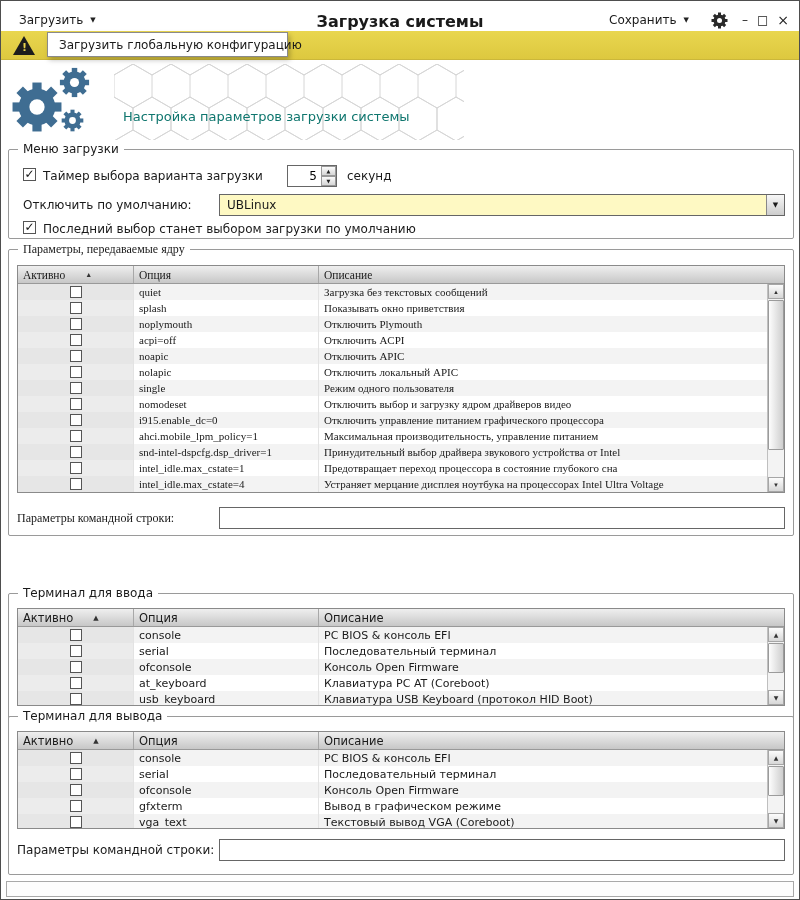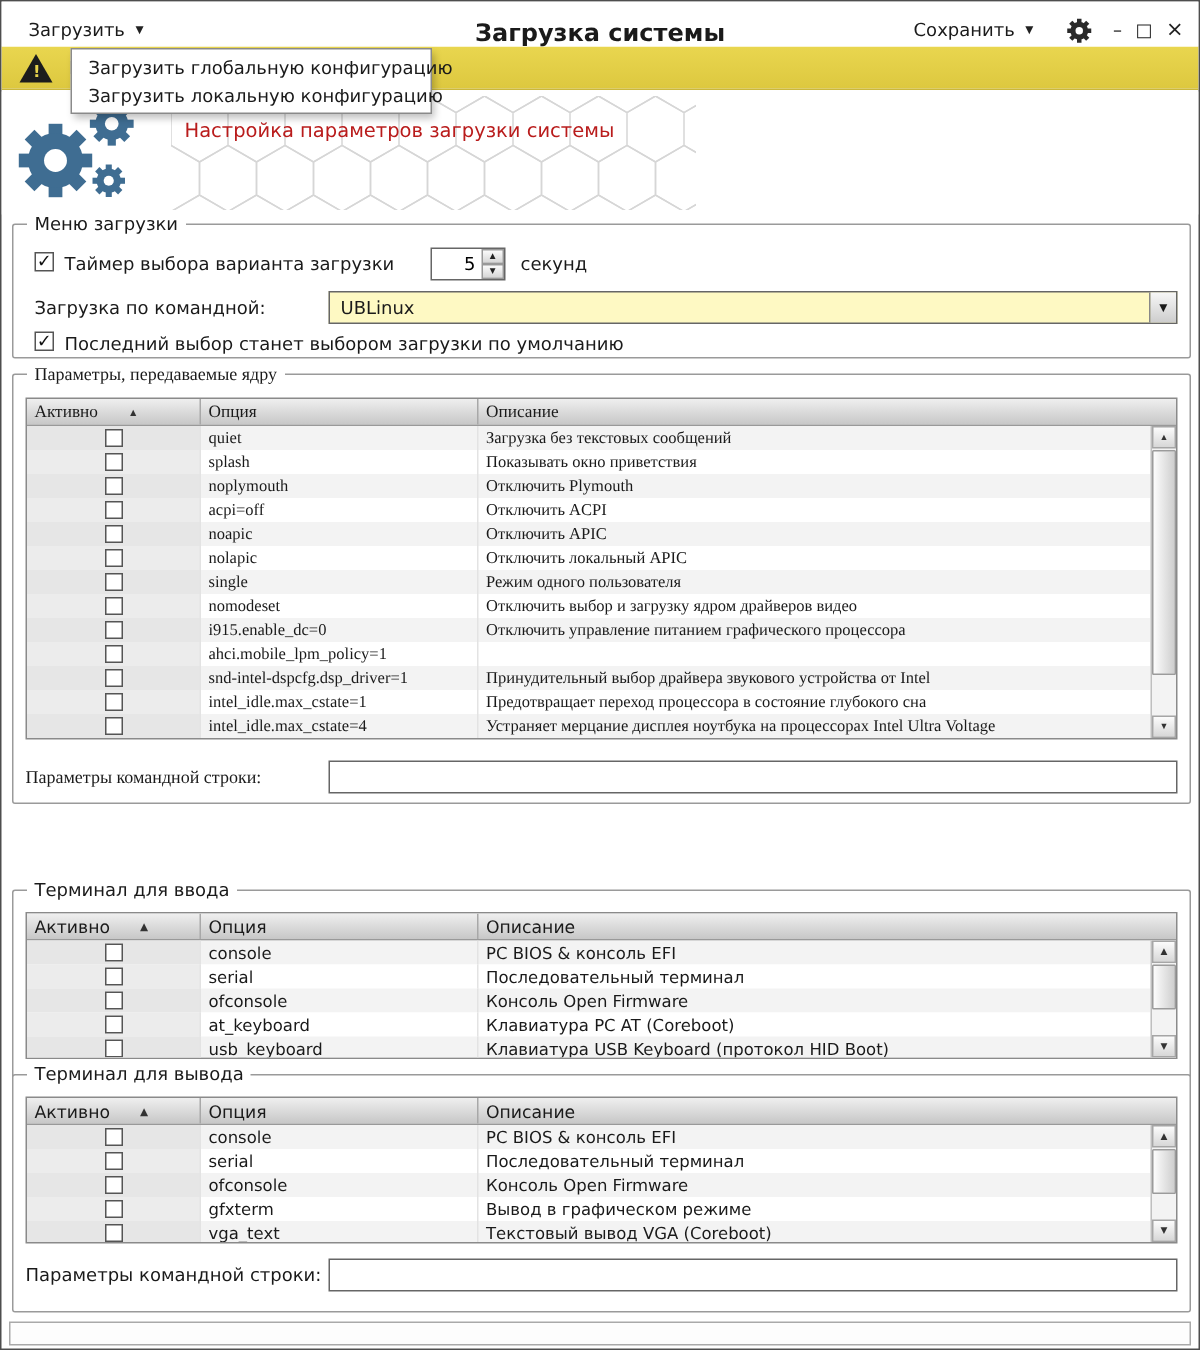--- a/index.html
+++ b/index.html
@@ -30,21 +30,21 @@
   .menu { position:absolute; left:46px; top:31px; width:241px; background:#fff;
           border:1px solid #8a8a8a; box-shadow:2px 3px 5px rgba(0,0,0,.25); z-index:20; padding:2px 0; }
   .menu-item { height:19px; display:flex; align-items:center; padding:0 11px; white-space:nowrap; font-size:12px; }
 
   
   .headerArea { position:absolute; top:60px; left:0; width:100%; height:82px; background:#fff; }
   .hex-bg { position:absolute; left:113px; top:3px; }
   .gear-big { position:absolute; left:10px; top:20px; width:52px; height:52px; color:#3f6d92; }
   .gear-med { position:absolute; left:58px; top:6px; width:31px; height:31px; color:#3f6d92; }
   .gear-sm  { position:absolute; left:60px; top:48px; width:23px; height:23px; color:#3f6d92; }
-  .header-title { position:absolute; left:122px; top:19px; font-size:13px; color:#b91c1c; }
+  .header-title { position:absolute; left:122px; top:48px; font-size:13px; color:#0f766e; }
 
   
   .group { position:absolute; left:7px; width:786px; border:1px solid #9a9a9a; border-radius:2px; background:#fff; }
   .legend { position:absolute; top:-8px; left:9px; background:#fff; padding:0 5px; font-size:12px; }
   .g-menu   { top:148px; height:90px; }
   .g-kernel { top:248px; height:287px;font-family:Liberation Serif, serif; }
   .g-input  { top:572px; height:172px;margin-top:20px; }
   .g-output { top:715px; height:159px; }
 
   
@@ -178,21 +178,21 @@
     <span class="lbl abs" style="left:34px;top:19px">Таймер выбора варианта загрузки</span>
     <div class="spin">
       <input value="5" style="">
       <div class="spin-btns">
         <div class="spin-btn">▲</div>
         <div class="spin-btn">▼</div>
       </div>
     </div>
     <span class="lbl abs" style="left:338px;top:19px">секунд</span>
 
-    <span class="lbl abs" style="left:14px;top:48px">Загрузка по командной:</span>
+    <span class="lbl abs" style="left:14px;top:48px">Отключить по умолчанию:</span>
     <div class="combo">
       <span class="combo-text">UBLinux</span>
       <span class="combo-btn">▼</span>
     </div>
 
     <span class="checkbox abs checked" style="left:14px;top:71px">
         <span class="tick">✓</span>
       </span>
     <span class="lbl abs" style="left:34px;top:72px">Последний выбор станет выбором загрузки по умолчанию</span>
   </div>
@@ -270,20 +270,21 @@
               <span class="checkbox"></span>
             </div>
             <div class="td c2">i915.enable_dc=0</div>
             <div class="td c3">Отключить управление питанием графического процессора</div>
           </div>
           <div class="trow">
             <div class="td c1">
               <span class="checkbox"></span>
             </div>
             <div class="td c2">ahci.mobile_lpm_policy=1</div>
+            <div class="td c3">Максимальная производительность, управление питанием</div>
           </div>
           <div class="trow alt">
             <div class="td c1">
               <span class="checkbox"></span>
             </div>
             <div class="td c2">snd-intel-dspcfg.dsp_driver=1</div>
             <div class="td c3">Принудительный выбор драйвера звукового устройства от Intel</div>
           </div>
           <div class="trow">
             <div class="td c1">
@@ -423,16 +424,15 @@
       </div>
     </div>
     <span class="lbl abs" style="left:8px;top:126px">Параметры командной строки:</span>
     <input class="textinput" style="top: 122px;" value="">
   </div>
 
   <div class="statusbar"></div>
 
   <div class="menu">
     <div class="menu-item">Загрузить глобальную конфигурацию</div>
-    <div class="menu-item">Загрузить локальную конфигурацию</div>
   </div>
 
 </div>
 
 </body></html>

